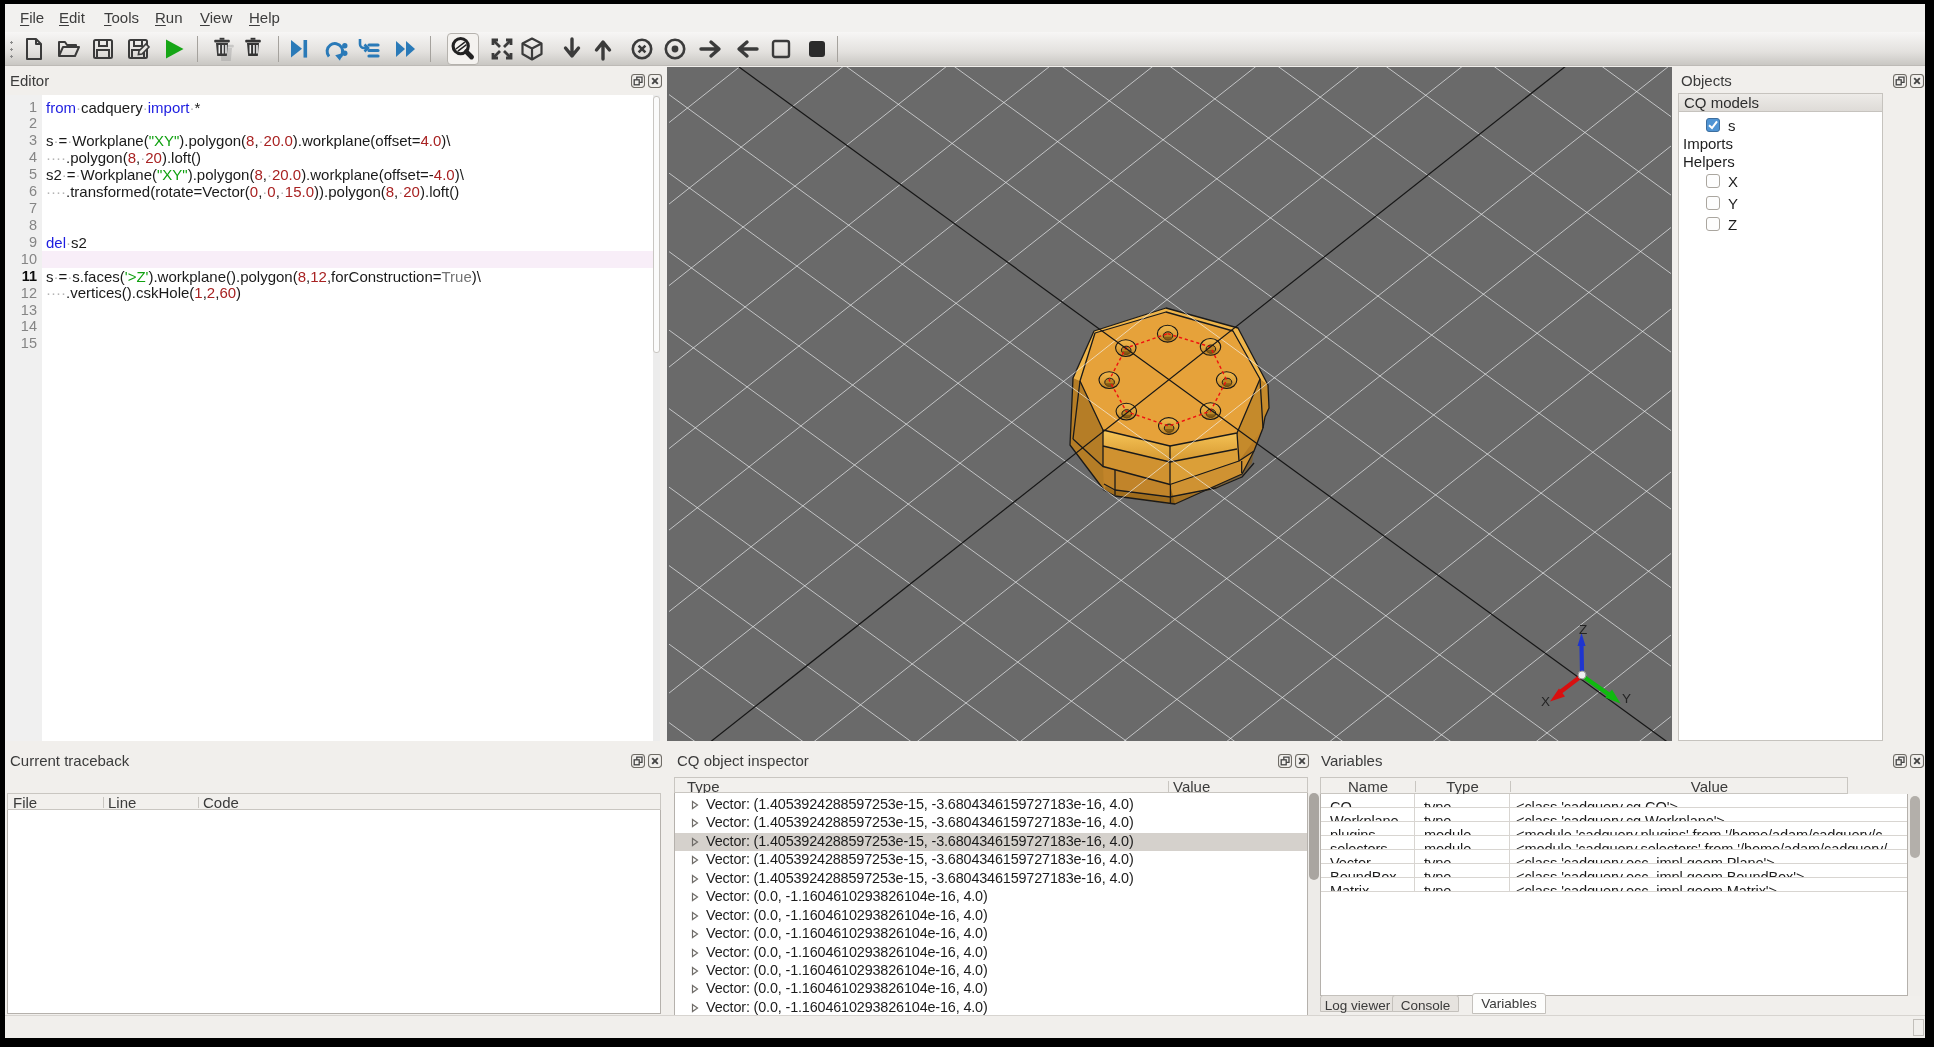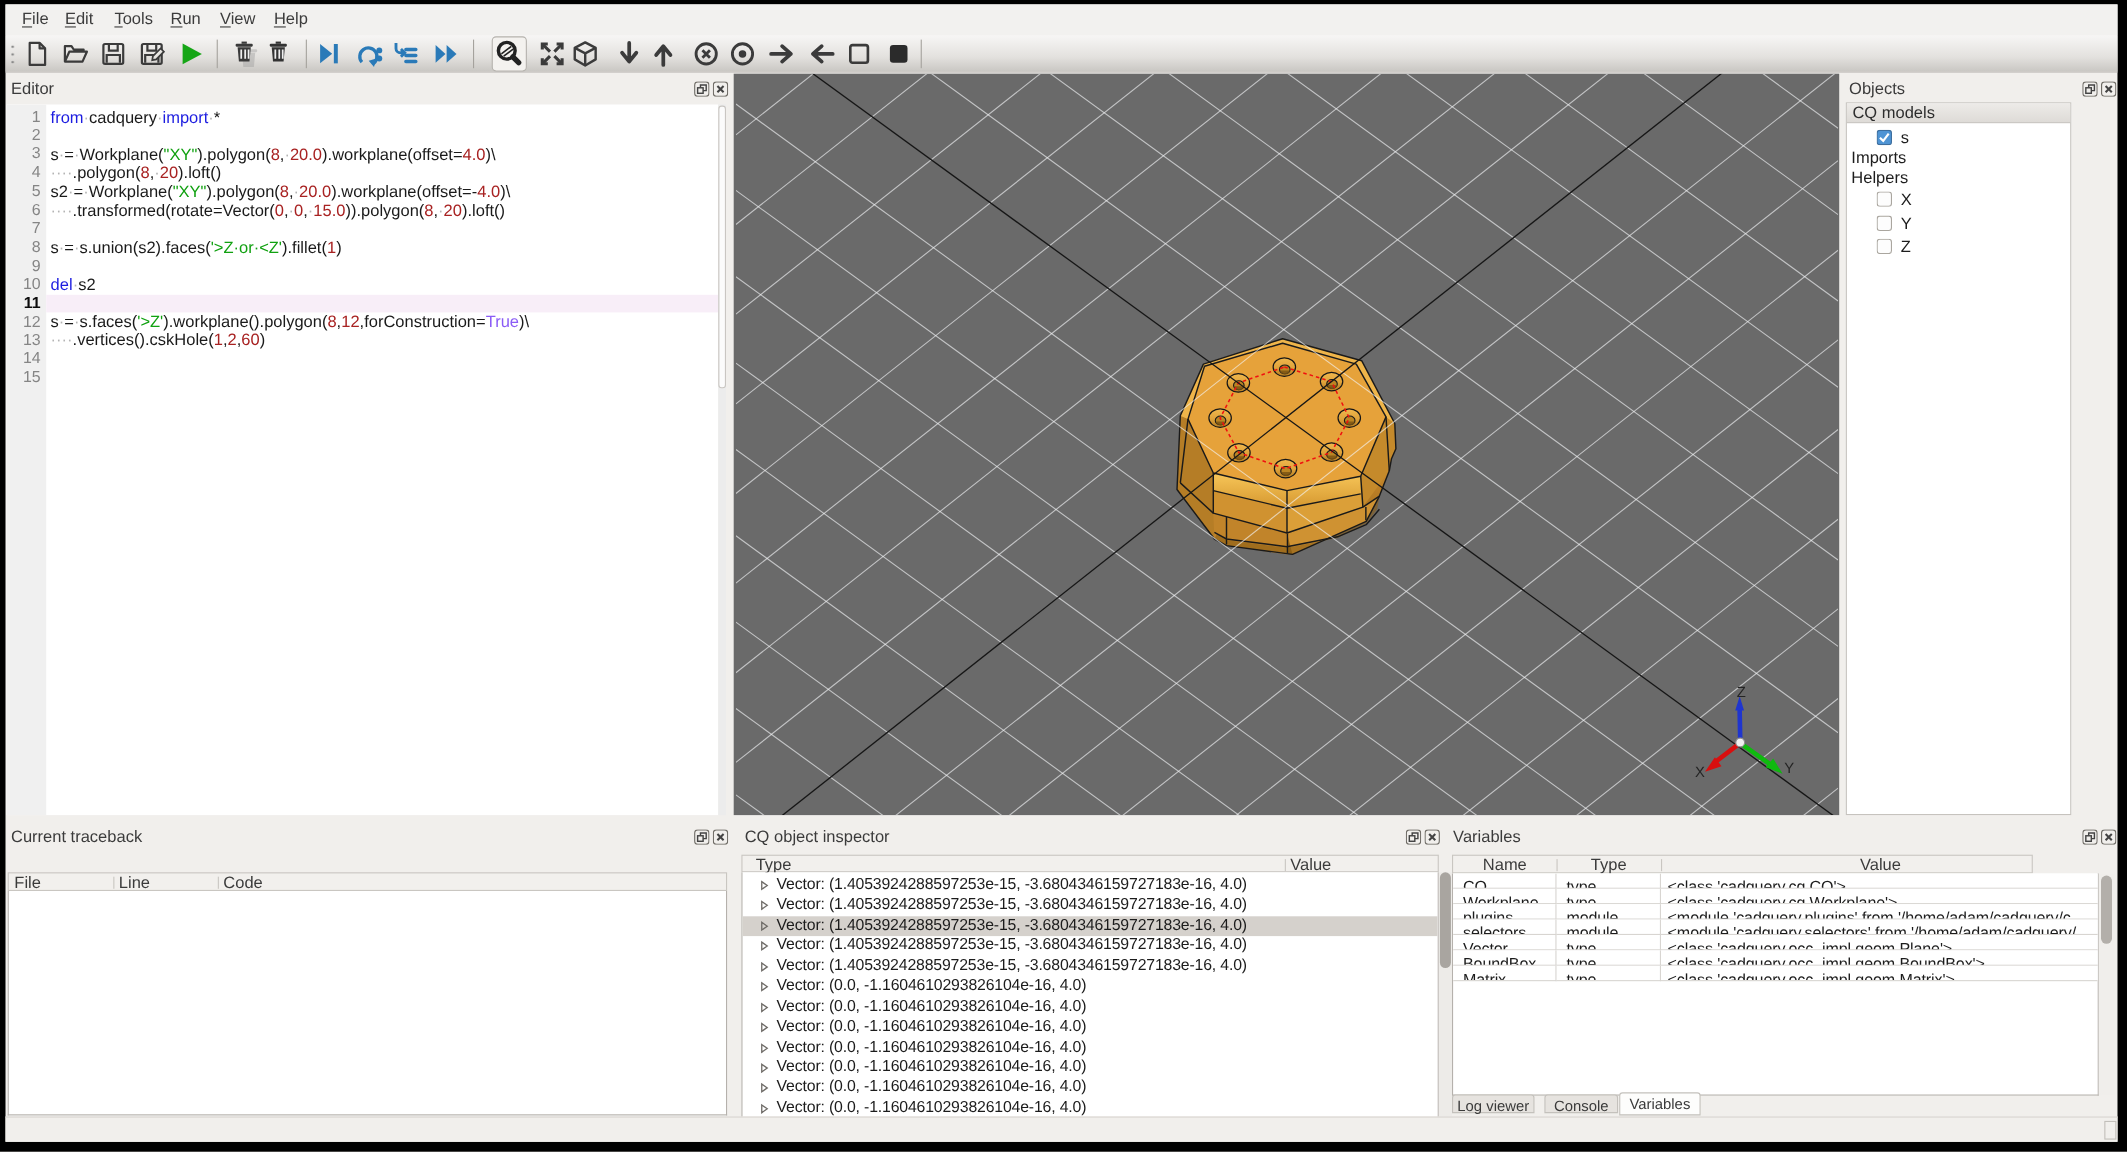--- a/index.html
+++ b/index.html
@@ -19,21 +19,21 @@
 .ptitle { position:absolute; left:0; top:0; width:100%; height:26px; font-size:15px; color:#3b3b3b; }
 .ptitle .pt { position:absolute; left:5px; top:5px; }
 .pbtns { position:absolute; top:6.5px; width:31px; display:flex; gap:3px; }
 #edcontent { position:absolute; left:1px; top:28px; width:647px; height:646px; background:#fff; overflow:hidden; }
 #gutter { position:absolute; left:0; top:0; width:35.5px; height:646px; background:#f0f0f0; }
 .ln { position:absolute; right:4.5px; height:16.92px; color:#858585; font-size:14.5px; }
 .lnb { color:#0c0c0c; font-weight:bold;margin-left:24px; }
 #codelines { position:absolute; left:35.5px; top:3.5px; right:0; }
 .cl { position:relative; height:16.92px; white-space:pre; padding-left:4.5px; font-size:15px; }
 .cl.cur { background:#f8eef8; }
-.tk { color:#1d1de0; } .ts { color:#11a111; } .tn { color:#a82222; } .tt { color:#8b5cf6; }
+.tk { color:#1d1de0; } .ts { color:#11a111; } .tn { color:#a82222; } .tt { color:#737373; }
 .tw { color:#b4b4b4; } .tp { color:#1a1a1a;text-align:right; }
 #edscroll { position:absolute; left:648px; top:28px; width:7px; height:646px; background:#ececec; }
 #edthumb { position:absolute; left:0; top:1px; width:7px; height:257px; background:#fbfbfb; border:1px solid #c9c6c2; border-radius:3px; }
 .thead { position:absolute; background:#f2f0ed; border:1px solid #c9c6c1; font-size:15px; color:#3b3b3b; }
 .hsep { position:absolute; top:3px; width:1px; height:11px; background:#c9c6c1; }
 .irow { height:18.45px; font-size:14.4px; letter-spacing:-0.15px; color:#1c1c1c; padding-left:31px; position:relative; white-space:nowrap; overflow:hidden; }
 .irow.isel { background:#d5d1cc; }
 .itri { position:absolute; left:16px; top:4px; }
 .vrow { position:relative; height:14px; background:#fff; }
 .vc1, .vc2, .vc3 { position:absolute; top:0; height:100%; border-right:1px solid #d8d5d1;
@@ -188,21 +188,20 @@
           <div class="ln" style="top:240.38px">15</div>
         </div>
       <div id="codelines">
           <div class="cl"><span class="tk">from</span><span class="tw">·</span><span class="tp">cadquery</span><span class="tw">·</span><span class="tk">import</span><span class="tw">·</span><span class="tp">*</span></div>
           <div class="cl"></div>
           <div class="cl"><span class="tp">s</span><span class="tw">·</span><span class="tp">=</span><span class="tw">·</span><span class="tp">Workplane(</span><span class="ts">"XY"</span><span class="tp">).polygon(</span><span class="tn">8</span><span class="tp">,</span><span class="tw">·</span><span class="tn">20.0</span><span class="tp">).workplane(offset=</span><span class="tn">4.0</span><span class="tp">)\</span></div>
           <div class="cl"><span class="tw">····</span><span class="tp">.polygon(</span><span class="tn">8</span><span class="tp">,</span><span class="tw">·</span><span class="tn">20</span><span class="tp">).loft()</span></div>
           <div class="cl"><span class="tp">s2</span><span class="tw">·</span><span class="tp">=</span><span class="tw">·</span><span class="tp">Workplane(</span><span class="ts">"XY"</span><span class="tp">).polygon(</span><span class="tn">8</span><span class="tp">,</span><span class="tw">·</span><span class="tn">20.0</span><span class="tp">).workplane(offset=-</span><span class="tn">4.0</span><span class="tp">)\</span></div>
           <div class="cl"><span class="tw">····</span><span class="tp">.transformed(rotate=Vector(</span><span class="tn">0</span><span class="tp">,</span><span class="tw">·</span><span class="tn">0</span><span class="tp">,</span><span class="tw">·</span><span class="tn">15.0</span><span class="tp">)).polygon(</span><span class="tn">8</span><span class="tp">,</span><span class="tw">·</span><span class="tn">20</span><span class="tp">).loft()</span></div>
           <div class="cl"></div>
-          <div class="cl"><span class="tp">s</span><span class="tw">·</span><span class="tp">=</span><span class="tw">·</span><span class="tp">s.union(s2).faces(</span><span class="ts">'&gt;Z·or·&lt;Z'</span><span class="tp">).fillet(</span><span class="tn">1</span><span class="tp">)</span></div>
           <div class="cl"></div>
           <div class="cl"><span class="tk">del</span><span class="tw">·</span><span class="tp">s2</span></div>
           <div class="cl cur"></div>
           <div class="cl"><span class="tp">s</span><span class="tw">·</span><span class="tp">=</span><span class="tw">·</span><span class="tp">s.faces(</span><span class="ts">'&gt;Z'</span><span class="tp">).workplane().polygon(</span><span class="tn">8</span><span class="tp">,</span><span class="tn">12</span><span class="tp">,forConstruction=</span><span class="tt">True</span><span class="tp">)\</span></div>
           <div class="cl"><span class="tw">····</span><span class="tp">.vertices().cskHole(</span><span class="tn">1</span><span class="tp">,</span><span class="tn">2</span><span class="tp">,</span><span class="tn">60</span><span class="tp">)</span></div>
           <div class="cl"></div>
           <div class="cl"></div>
         </div>
     </div>
     <div id="edscroll">
@@ -517,19 +516,19 @@
           <div class="vrow">
             <div class="vc1">Matrix</div>
             <div class="vc2">type</div>
             <div class="vc3">&lt;class 'cadquery.occ_impl.geom.Matrix'&gt;</div>
           </div>
         </div>
     </div>
     <div style="position:absolute;left:592px;top:47px;width:14px;height:202px;background:#f0eeeb"></div>
     <div style="position:absolute;left:594px;top:49px;width:10px;height:62px;background:#b3afaa;border-radius:5px"></div>
     <div class="tab" style="left:4px;top:248px;width:75px;height:17px">Log viewer</div>
-    <div class="tab" style="left:88px;top:248px;width:67px;height:17px">Console</div>
+    <div class="tab" style="left:76px;top:248px;width:67px;height:17px">Console</div>
     <div class="tab act" style="left:156px;top:246px;width:74px;height:21px">Variables</div>
   </div>
 
   <div style="position:absolute;left:0;top:1011px;width:100%;height:23px;background:#f1efec;border-top:1px solid #d7d4d0">
     <div style="position:absolute;left:1908px;top:3px;width:11px;height:17px;border:1px solid #c2bfba"></div>
   </div>
 </div>
 </body></html>

